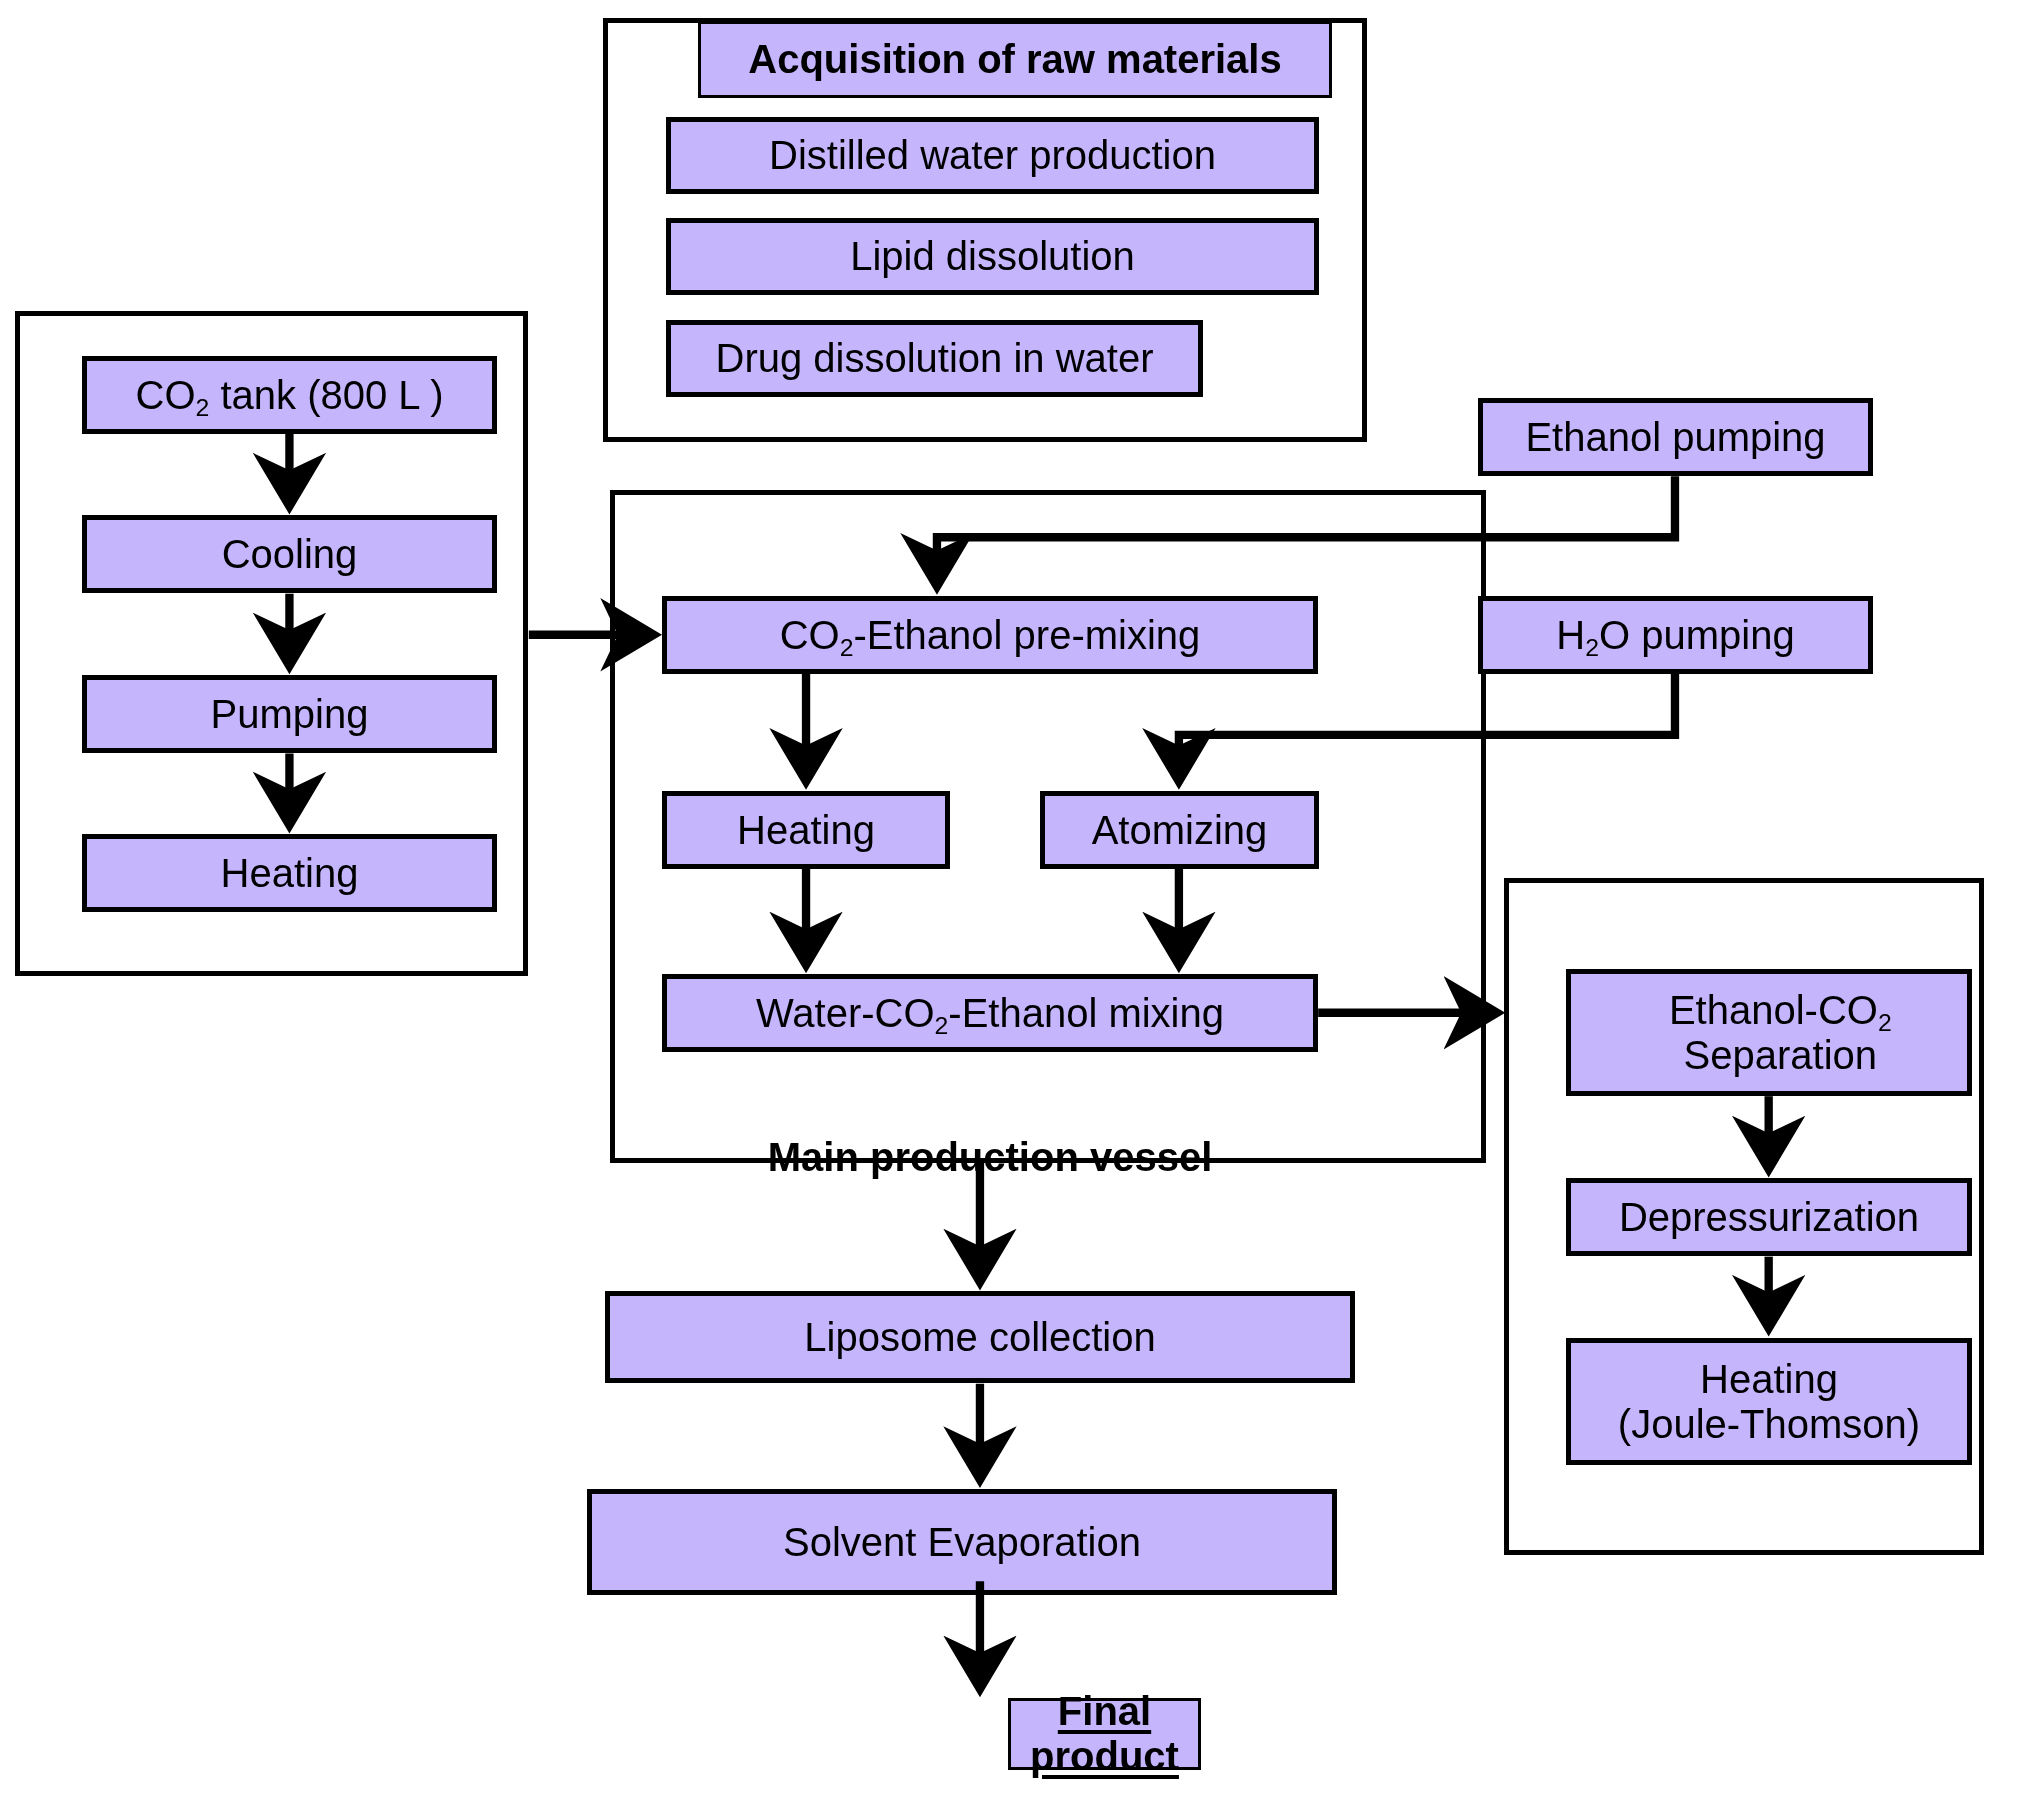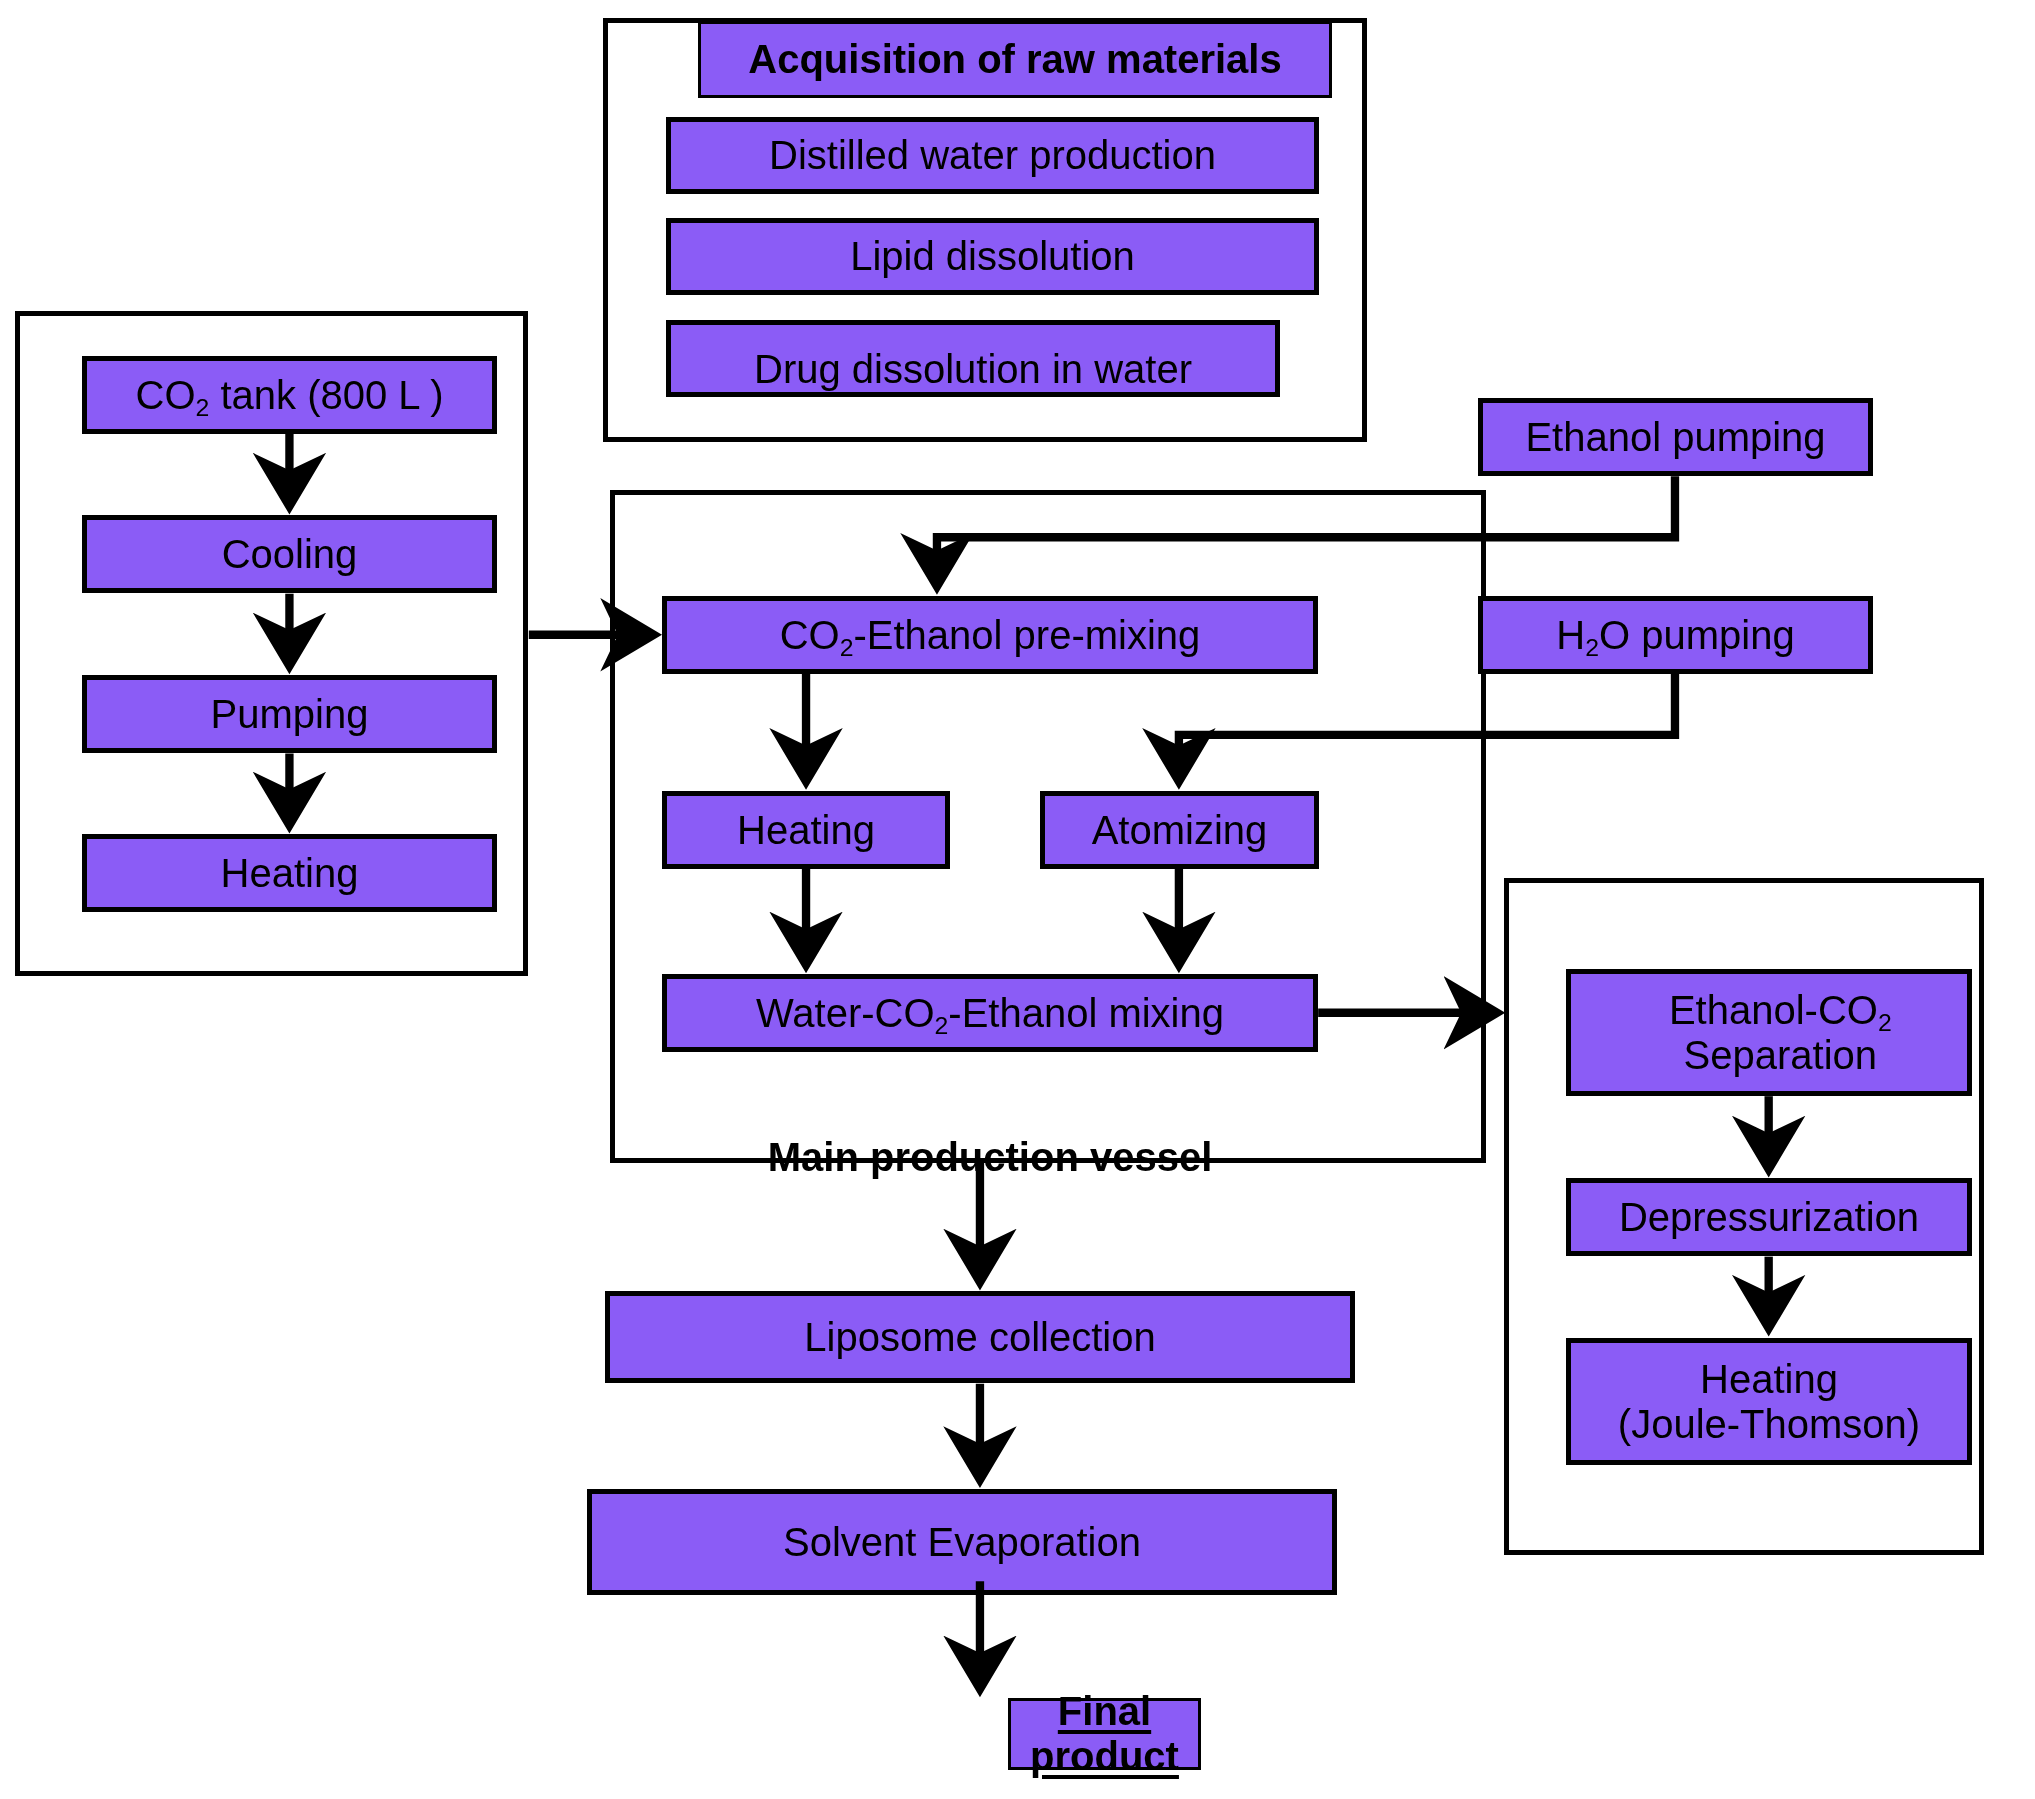--- a/index.html
+++ b/index.html
@@ -15,21 +15,21 @@
     position: relative;
     width: 2035px;
     height: 1799px;
     background: #ffffff;
     overflow: hidden;
   }
   
   .box {
     position: absolute;
     box-sizing: border-box;
-    background: #8b5cf6;
+    background: #c4b5fd;
     border: 5.8px solid #000000;
     display: flex;
     align-items: center;
     justify-content: center;
     text-align: center;
     line-height: 1.12;
     font-size: 40px;
     font-weight: 400;
     padding: 0 6.4px;
     z-index: 5;
@@ -88,21 +88,21 @@
   </div>
 
   <div class="box" style="left:666px; top:218px; width:653px; height:77px;">
     <span>Lipid dissolution</span>
   </div>
 
   <div class="box" style="left:666px; top:117px; width:653px; height:77px;">
     <span>Distilled water production</span>
   </div>
 
-  <div class="box" style="left:666px; top:320px; width:614px; height:77px;align-items:flex-end;">
+  <div class="box" style="left:666px; top:320px; width:537px; height:77px;">
     <span>Drug dissolution in water</span>
   </div>
 
   <div class="box" style="left:82px; top:356px; width:415px; height:78px;">
     <span>
       <span>CO</span><sub>2</sub><span> tank (800 L )</span>
     </span>
   </div>
 
   <div class="box" style="left:82px; top:515px; width:415px; height:78px;">

